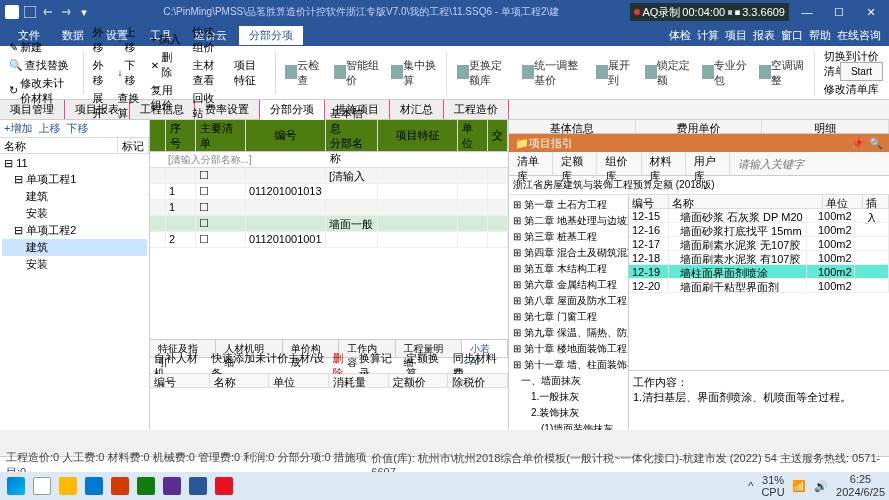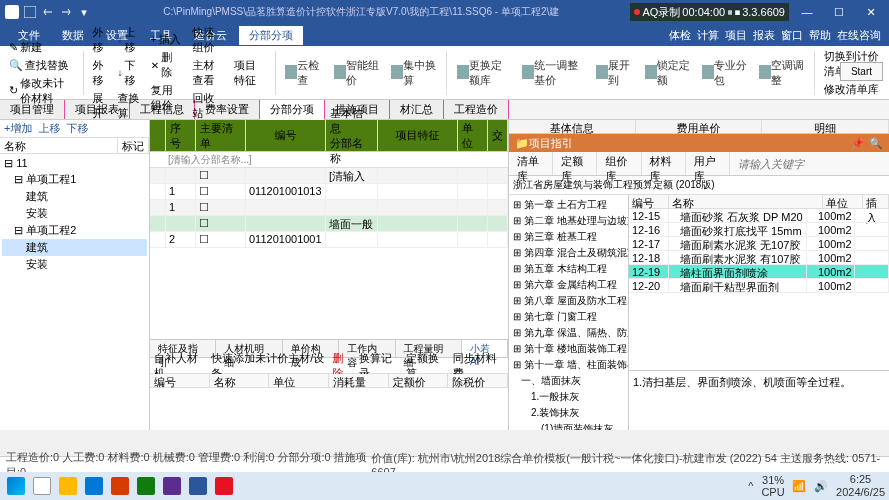--- a/index.html
+++ b/index.html
@@ -461,20 +461,21 @@
               <div style="width:26px"></div>
             </div>
             <div class="rp-lr">
               <div style="width:40px">12-20</div>
               <div style="flex:1">墙面刷干粘型界面剂</div>
               <div style="width:40px">100m2</div>
               <div style="width:26px"></div>
             </div>
           </div>
         <div class="rp-desc">
+          <div>工作内容：</div>
           <div>1.清扫基层、界面剂喷涂、机喷面等全过程。</div>
         </div>
       </div>
     </div>
   </div>
 </div>
 
 <div class="status">
   <span>工程造价:0 人工费:0 材料费:0 机械费:0 管理费:0 利润:0 分部分项:0 措施项目:0</span>
   <div class="sr">

